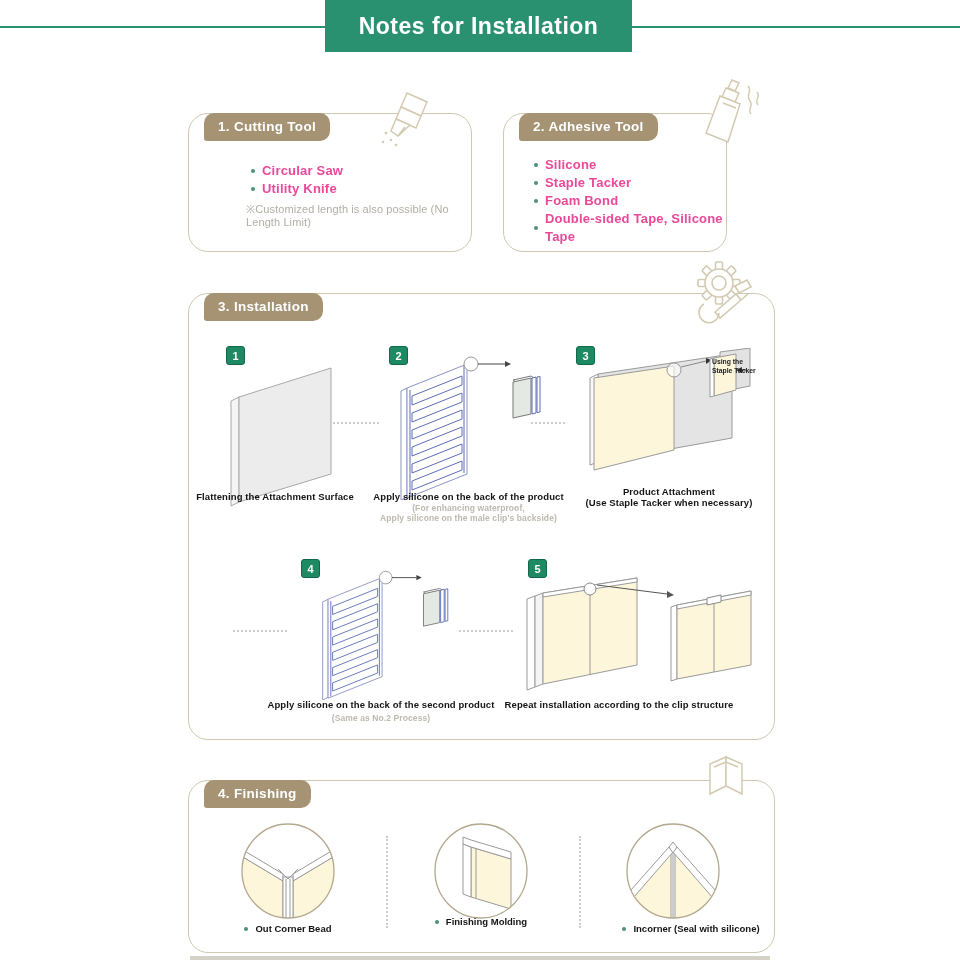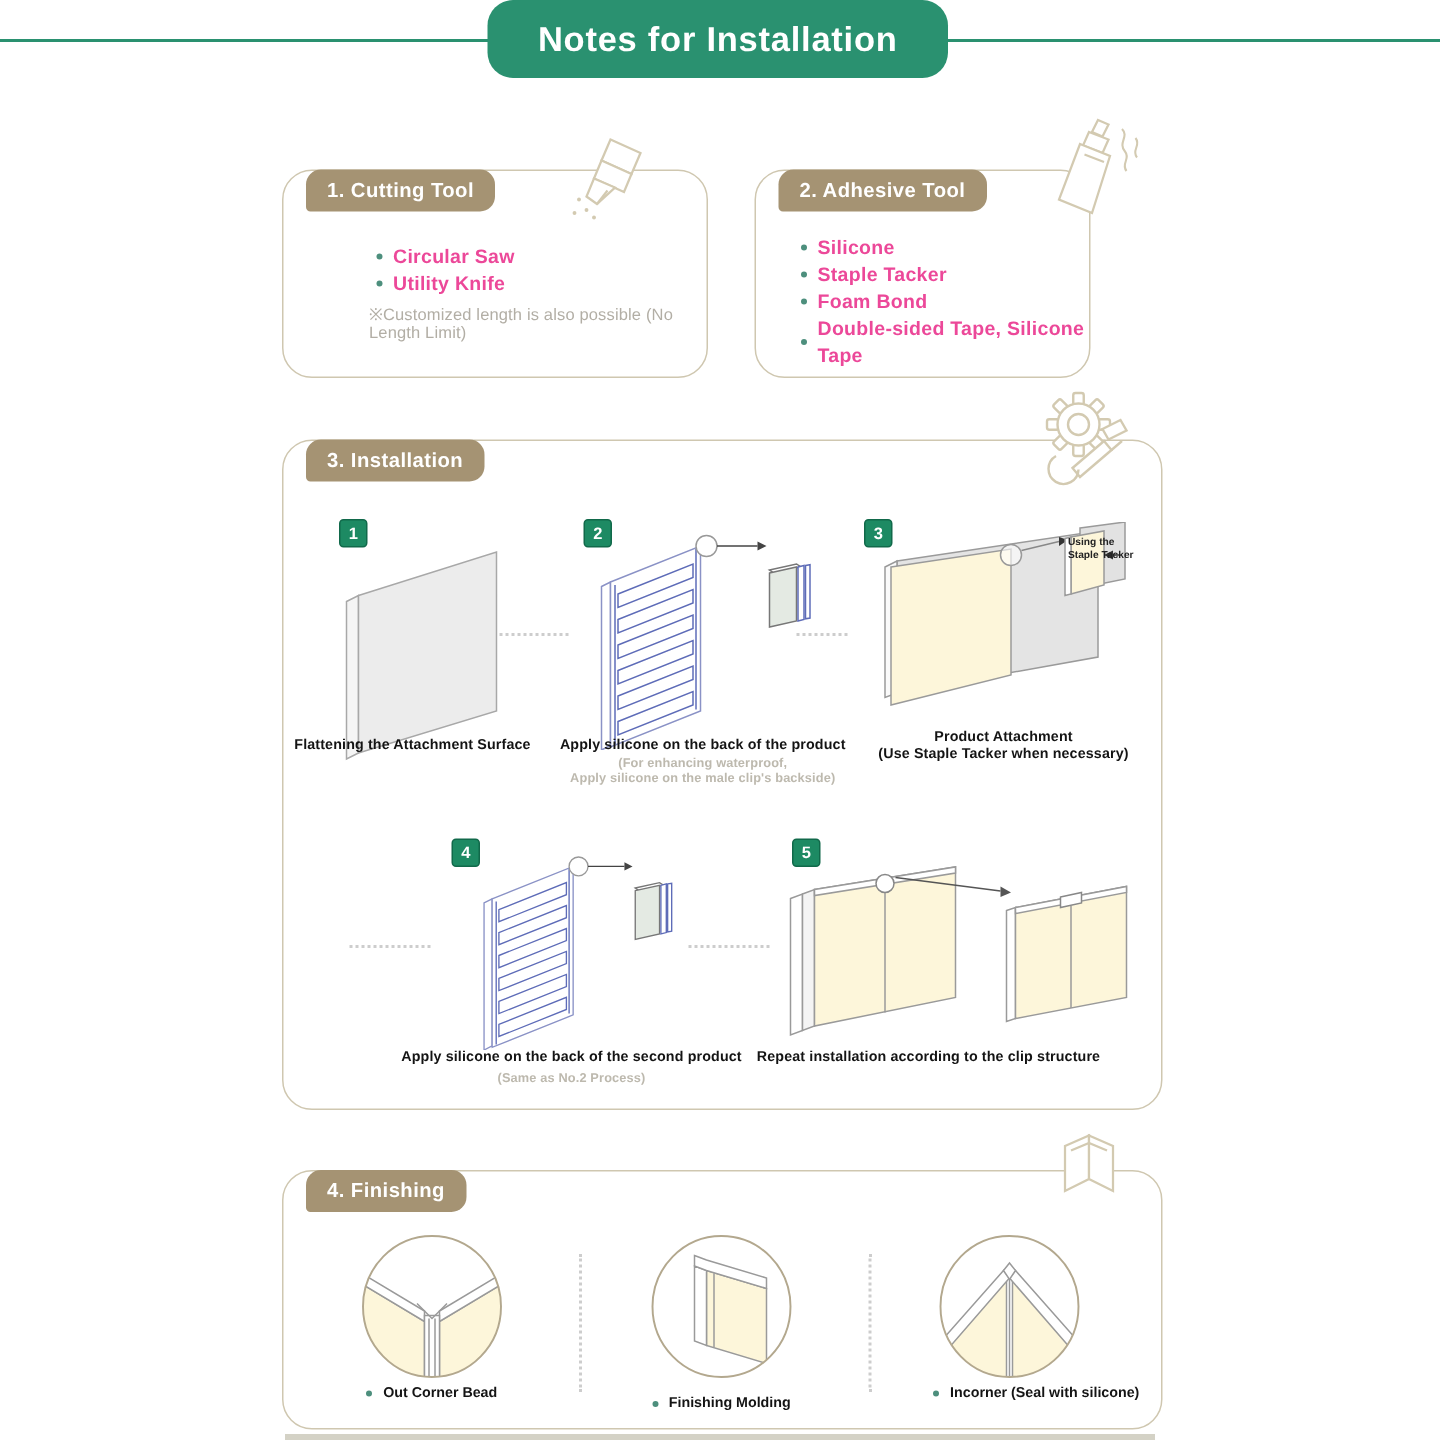--- a/index.html
+++ b/index.html
@@ -3,21 +3,21 @@
 <meta charset="utf-8">
 <style>
   html,body{margin:0;padding:0;}
   body{
     width:960px;height:960px;background:#ffffff;position:relative;overflow:hidden;
     font-family:"Liberation Sans",sans-serif;-webkit-font-smoothing:antialiased;
   }
   .topline{position:absolute;top:26px;left:0;width:960px;height:2px;background:#2a9170;z-index:1;}
   .banner{
     position:absolute;left:325px;top:0;width:307px;height:52px;background:#2a9170;
-    border-radius:17px;display:flex;align-items:center;justify-content:center;
+    border-radius:0;display:flex;align-items:center;justify-content:center;
     color:#fff;font-weight:bold;font-size:23px;letter-spacing:.5px;z-index:3;
   }
   .box{position:absolute;border:1.5px solid #cfc7b0;border-radius:20px;background:#fff;box-sizing:border-box;}
   .badge{
     position:absolute;top:-1px;left:15px;background:#a59373;color:#fff;font-weight:bold;
     font-size:13.5px;padding:6px 14px 7px;border-radius:10px 10px 10px 3px;letter-spacing:.3px;z-index:2;
   }
   .icon{position:absolute;z-index:2;}
   .tool-list{margin:48px 0 0 30px;}
   .tool-item{display:flex;align-items:center;font-size:13px;font-weight:bold;color:#ec4899;line-height:18px;letter-spacing:.2px;}
@@ -316,21 +316,21 @@
     <ellipse cx="50" cy="50" rx="46" ry="47" fill="none" stroke="#b3a88e" stroke-width="1.3"></ellipse>
   </svg>
 
   <div class="vdots" style="left:197px;top:55px;height:92px;"></div>
   <div class="vdots" style="left:390px;top:55px;height:92px;"></div>
 
   <div class="circle-label" style="left:19px;top:142px;width:160px;">
     <span class="dot"></span>
     <span>Out Corner Bead</span>
   </div>
-  <div class="circle-label" style="left:212px;top:149px;width:160px;">
+  <div class="circle-label" style="left:212px;top:135px;width:160px;">
     <span class="dot"></span>
     <span>Finishing Molding</span>
   </div>
   <div class="circle-label" style="left:402px;top:142px;width:200px;">
     <span class="dot"></span>
     <span>Incorner (Seal with silicone)</span>
   </div>
 </div>
 <svg class="icon" style="left:700px;top:754px;" width="52" height="50" viewBox="0 0 52 50">
   <g fill="#fff" stroke="#d3cab1" stroke-width="1.5">

